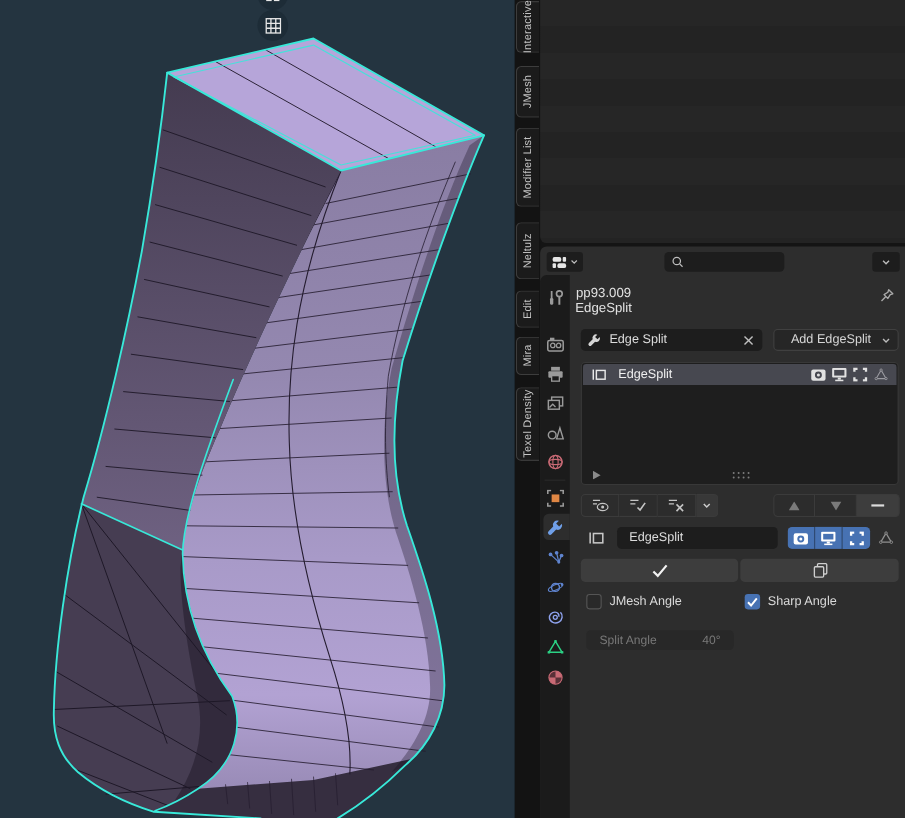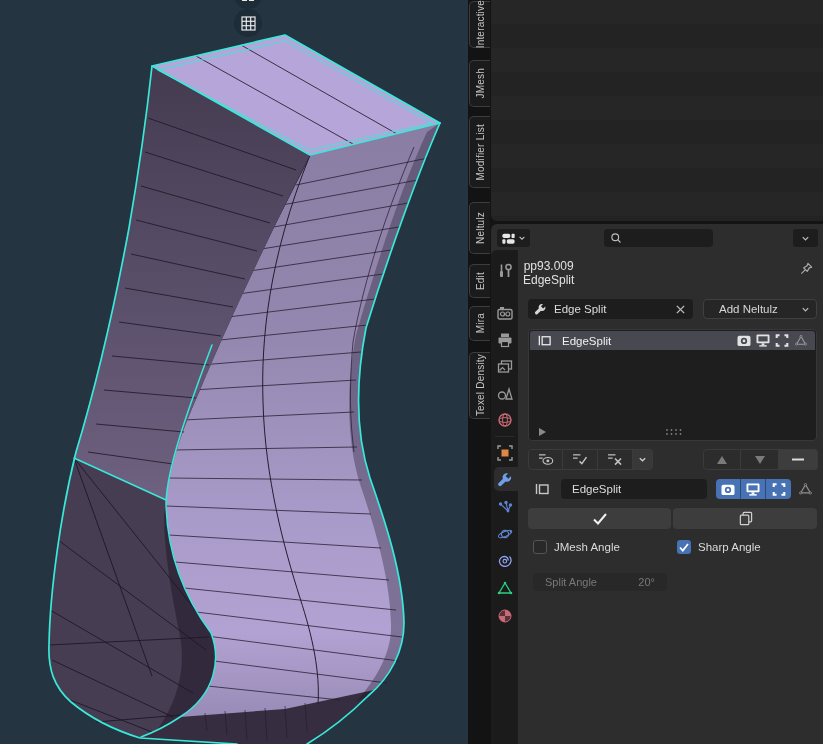--- a/index.html
+++ b/index.html
@@ -375,21 +375,21 @@
       <svg width="13" height="13" viewBox="0 0 16 16">
         <path d="M13.8 4.2 a4 4 0 0 1 -5.2 5.2 L4.4 13.6 a1.9 1.9 0 0 1 -2.7-2.7 L5.9 6.7 a4 4 0 0 1 5.2-5.2 L8.6 4 l2.7 2.7 z" fill="#d5d5d5"></path>
       </svg>
       <input style="width: 110px;" value="Edge Split">
       <svg width="11" height="11" viewBox="0 0 12 12" style="margin-left:auto;margin-right:7px;">
         <line x1="2" y1="2" x2="10" y2="10" stroke="#c0c0c0" stroke-width="1.4"></line>
         <line x1="10" y1="2" x2="2" y2="10" stroke="#c0c0c0" stroke-width="1.4"></line>
       </svg>
     </div>
     <div class="dropdown-btn" style="left:212px;top:75px;width:114px;padding-left:15px;">
-      <span>Add Neltulz</span>
+      <span>Add EdgeSplit</span>
       <svg width="9" height="9" viewBox="0 0 10 10" style="position:absolute;right:6px;">
         <path d="M2 3.5 L5 6.5 L8 3.5" stroke="#bbb" stroke-width="1.4" fill="none"></path>
       </svg>
     </div>
 
     <div class="listbox">
       <div class="listrow">
         <svg width="15" height="15" viewBox="0 0 16 16" style="margin:0 10px 0 7px;">
           <line x1="2.5" y1="3" x2="2.5" y2="13" stroke="#e8e8e8" stroke-width="1.4"></line>
           <rect x="5.5" y="4" width="8.5" height="8.5" fill="none" stroke="#e8e8e8" stroke-width="1.4"></rect>
@@ -547,16 +547,16 @@
     <div class="cb-label" style="left:63px;top:317px;">JMesh Angle</div>
     <div class="cb on" style="left:186px;top:316px;">
       <svg width="10" height="9" viewBox="0 0 10 9">
         <path d="M1 4.5 L3.8 7.5 L9 1" fill="none" stroke="#fff" stroke-width="1.8"></path>
       </svg>
     </div>
     <div class="cb-label" style="left:207px;top:317px;">Sharp Angle</div>
 
     <div class="slider">
       <span>Split Angle</span>
-      <span>20°</span>
+      <span>40°</span>
     </div>
   </div>
 </div>
 
 </body></html>

